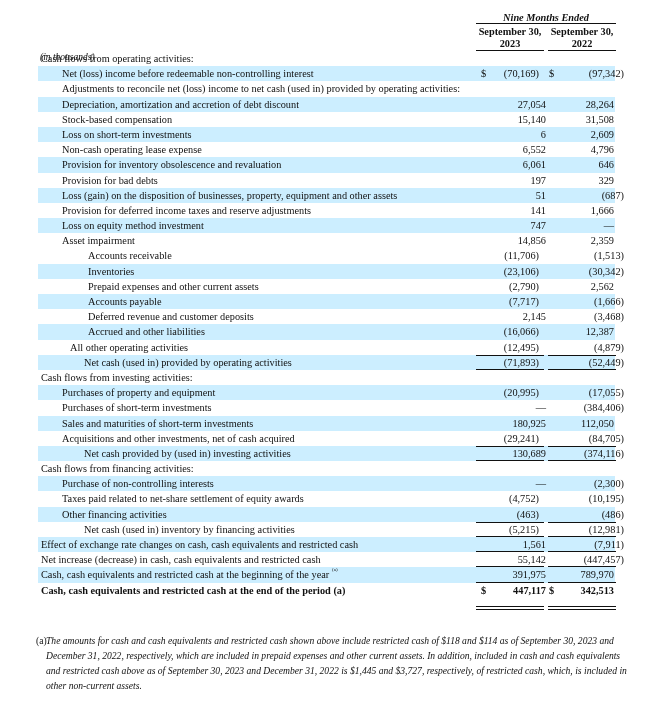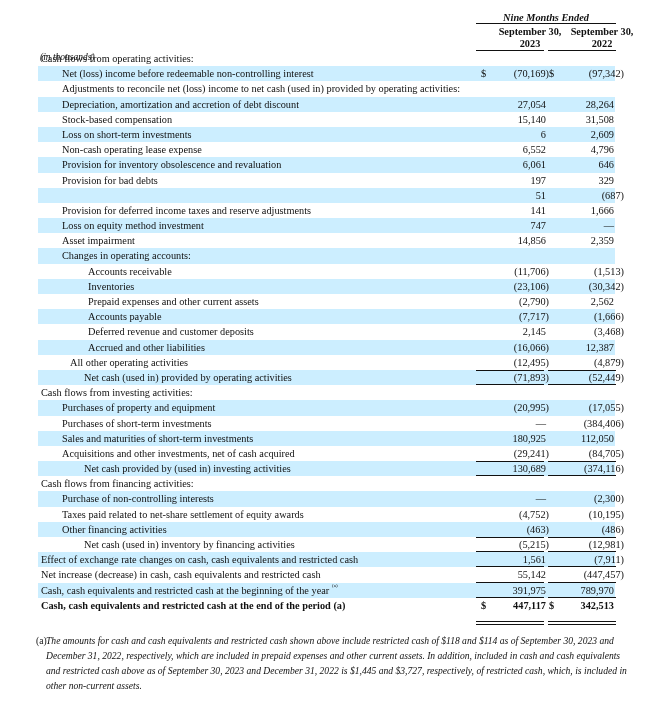--- a/index.html
+++ b/index.html
@@ -14,21 +14,21 @@
   }
   .hdr-nine {
     position: absolute; left: 476px; top: 12px; width: 140px;
     text-align: center; font-weight: bold; font-size: 10.3px; font-style: italic;
   }
   .hdr-nine-line {
     position: absolute; left: 476px; top: 23px; width: 140px; height: 1px; background: #111;
   }
   .hdr-col {
     position: absolute; top: 26px; width: 68px; text-align: center;
-    font-weight: bold; font-size: 10.3px; line-height: 12px; margin-left: 20px;
+    font-weight: bold; font-size: 10.3px; line-height: 12px;
   }
   .hdr-col-line {
     position: absolute; top: 50px; width: 68px; height: 1px; background: #111;
   }
   .units {
     position: absolute; left: 40px; top: 52px; font-style: italic; font-weight: normal; font-size: 9.5px;
   }
   .tbl {
     position: absolute; left: 0; top: 51px; width: 660px;
   }
@@ -50,21 +50,21 @@
   .row .cur {
     position: absolute; top: 1px; line-height: 13px;
   }
   .cur.c1 { left: 481px; }
   .cur.c2 { left: 549px; }
   .row .val {
     position: absolute; top: 1px; line-height: 13px; text-align: right; white-space: nowrap;
   }
   .val.v1 { right: 122px; }
   .val.v2 { right: 54px; }
-  .val.paren.v1 { right: 119px; }
+  .val.paren.v1 { right: 129px; }
   .val.paren.v2 { right: 44px; }
   .line-top, .line-bot, .line-bot2 {
     position: absolute; height: 1px; background: #111; width: 68px;
   }
   .l1 { left: 476px; }
   .l2 { left: 548px; }
   .line-top { top: 0; }
   .line-bot { bottom: 0; }
   .footnote {
     position: absolute; left: 36px; top: 633px; width: 600px;
@@ -141,44 +141,41 @@
       <span class="val v2">646</span>
     </div>
     <div class="row">
       <div class="bg"></div>
       <span class="label ind1">Provision for bad debts</span>
       <span class="val v1">197</span>
       <span class="val v2">329</span>
     </div>
     <div class="row shaded">
       <div class="bg"></div>
+      <span class="label ind1">Loss (gain) on the disposition of businesses, property, equipment and other assets</span>
       <span class="val v1">51</span>
       <span class="val v2 paren">(687)</span>
     </div>
     <div class="row">
       <div class="bg"></div>
       <span class="label ind1">Provision for deferred income taxes and reserve adjustments</span>
       <span class="val v1">141</span>
       <span class="val v2">1,666</span>
     </div>
     <div class="row shaded">
       <div class="bg"></div>
       <span class="label ind1">Loss on equity method investment</span>
       <span class="val v1">747</span>
       <span class="val v2">—</span>
     </div>
     <div class="row">
       <div class="bg"></div>
       <span class="label ind1">Asset impairment</span>
       <span class="val v1">14,856</span>
       <span class="val v2">2,359</span>
-    </div>
-    <div class="row shaded">
-      <div class="bg"></div>
-      <span class="label ind1">Changes in operating accounts:</span>
     </div>
     <div class="row">
       <div class="bg"></div>
       <span class="label ind2">Accounts receivable</span>
       <span class="val v1 paren">(11,706)</span>
       <span class="val v2 paren">(1,513)</span>
     </div>
     <div class="row shaded">
       <div class="bg"></div>
       <span class="label ind2">Inventories</span>

